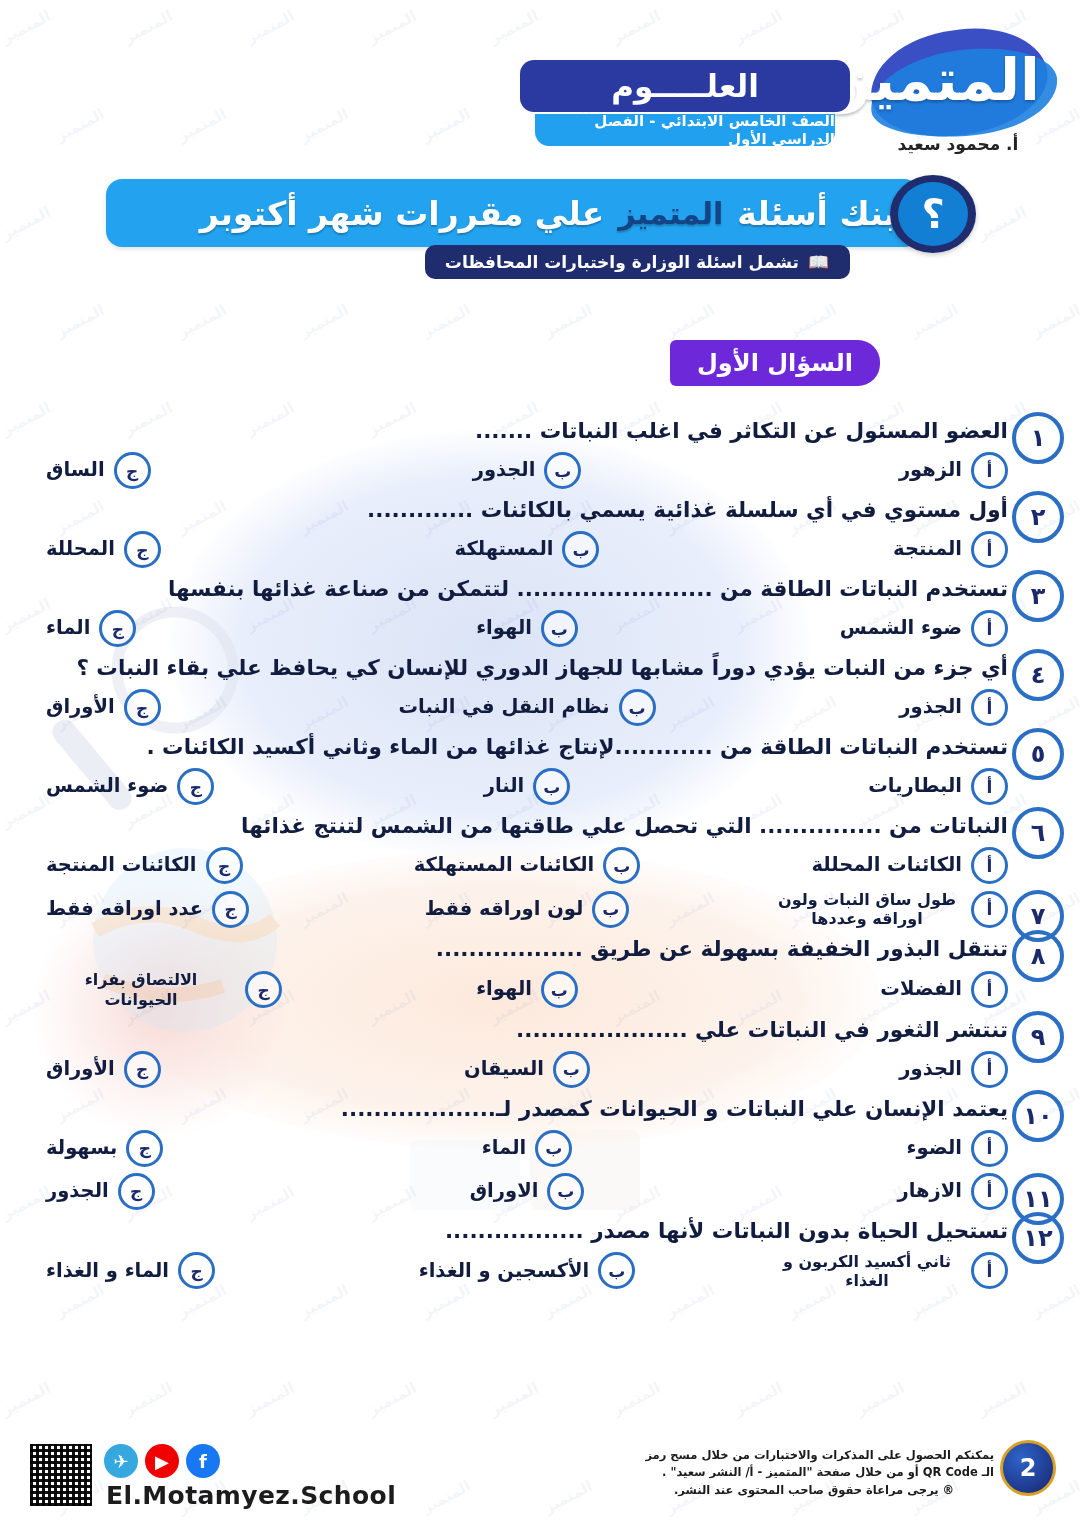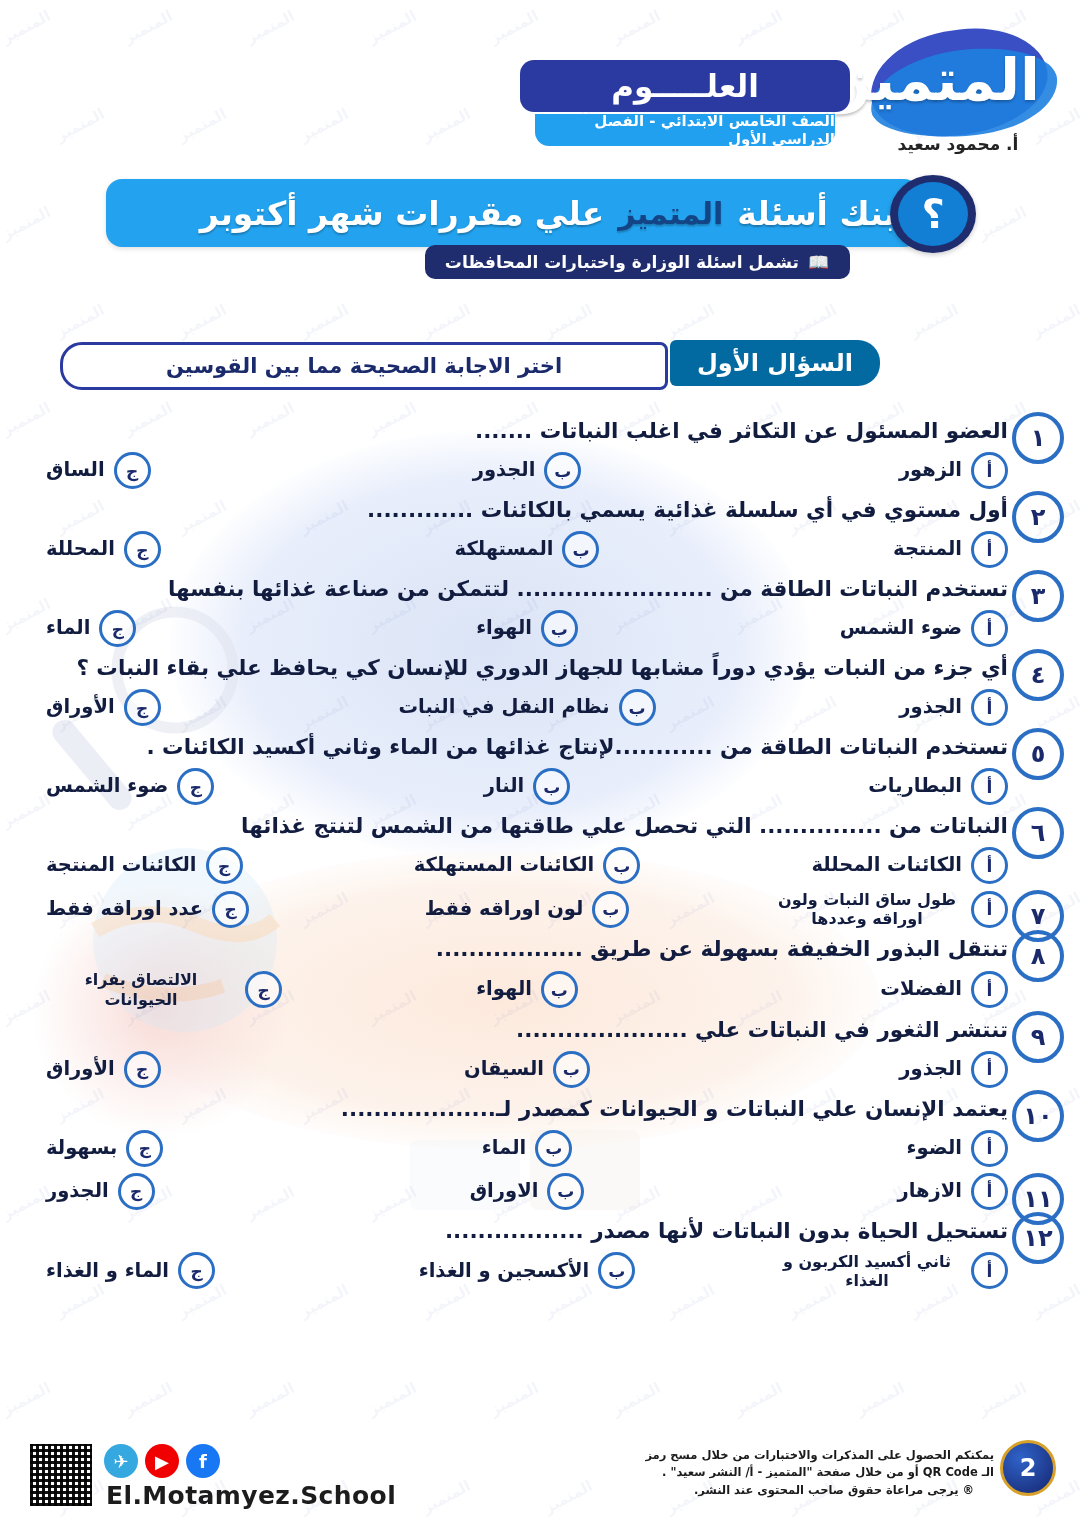--- a/index.html
+++ b/index.html
@@ -103,21 +103,21 @@
     background:#1f2d6e;border-radius:10px;padding:0 20px;
     display:flex;align-items:center;gap:10px;
     color:#fff;font-size:17px;font-weight:700;
   }
   .book-icon{font-size:17px;}
 
   
   .qhead{position:absolute;right:200px;left:60px;top:340px;height:46px;z-index:6;}
   .qhead-label{
     position:absolute;right:0;top:0;width:210px;height:46px;
-    background:#0369a1;border-radius:6px 22px 22px 6px;
+    background:#6d28d9;border-radius:6px 22px 22px 6px;
     color:#fff;font-size:24px;font-weight:700;
     display:flex;align-items:center;justify-content:center;
   }
   .qhead-sub{
     position:absolute;right:212px;left:0;top:2px;height:42px;
     border:3px solid #2b3aa0;border-radius:22px 8px 8px 22px;
     background:rgba(255,255,255,.6);
     color:#1b2a6b;font-size:21px;font-weight:700;
     display:flex;align-items:center;justify-content:center;
   }
@@ -178,21 +178,21 @@
   }
   .page-badge{
     position:absolute;right:24px;bottom:26px;width:50px;height:50px;
     background:radial-gradient(circle at 35% 30%,#2f63c9,#16256e);
     border-radius:50%;border:3px solid #d8a12a;
     color:#fff;font-size:24px;font-weight:700;
     display:flex;align-items:center;justify-content:center;
   }
   .foot-note{
     position:absolute;right:86px;bottom:22px;width:320px;
-    color:#1b1b1b;font-size:11.5px;font-weight:700;line-height:1.55;text-align:center;
+    color:#1b1b1b;font-size:11.5px;font-weight:700;line-height:1.55;text-align:left;
   }
   .foot-note div{white-space:nowrap;}
 </style>
 </head>
 <body>
 
 <div class="page">
 
   <div class="bg-layer">
     <div class="blob-blue"></div>
@@ -382,21 +382,20 @@
       <div class="banner-q-inner">؟</div>
     </div>
     <div class="banner-sub">
       <span class="book-icon">📖</span>
       <span>تشمل اسئلة الوزارة واختبارات المحافظات</span>
     </div>
   </div>
 
   <div class="qhead">
     <div class="qhead-label">السؤال الأول</div>
-    <div class="qhead-sub">اختر الاجابة الصحيحة مما بين القوسين</div>
   </div>
 
   <div class="qlist" id="qlist">
       <div class="qitem">
         <div class="qnum">١</div>
         <div class="qtext">العضو المسئول عن التكاثر في اغلب النباتات .......</div>
         <div class="opts">
           <div class="opt opt-a">
             <div class="opt-badge">أ</div>
             <div class="opt-label">الزهور</div>

